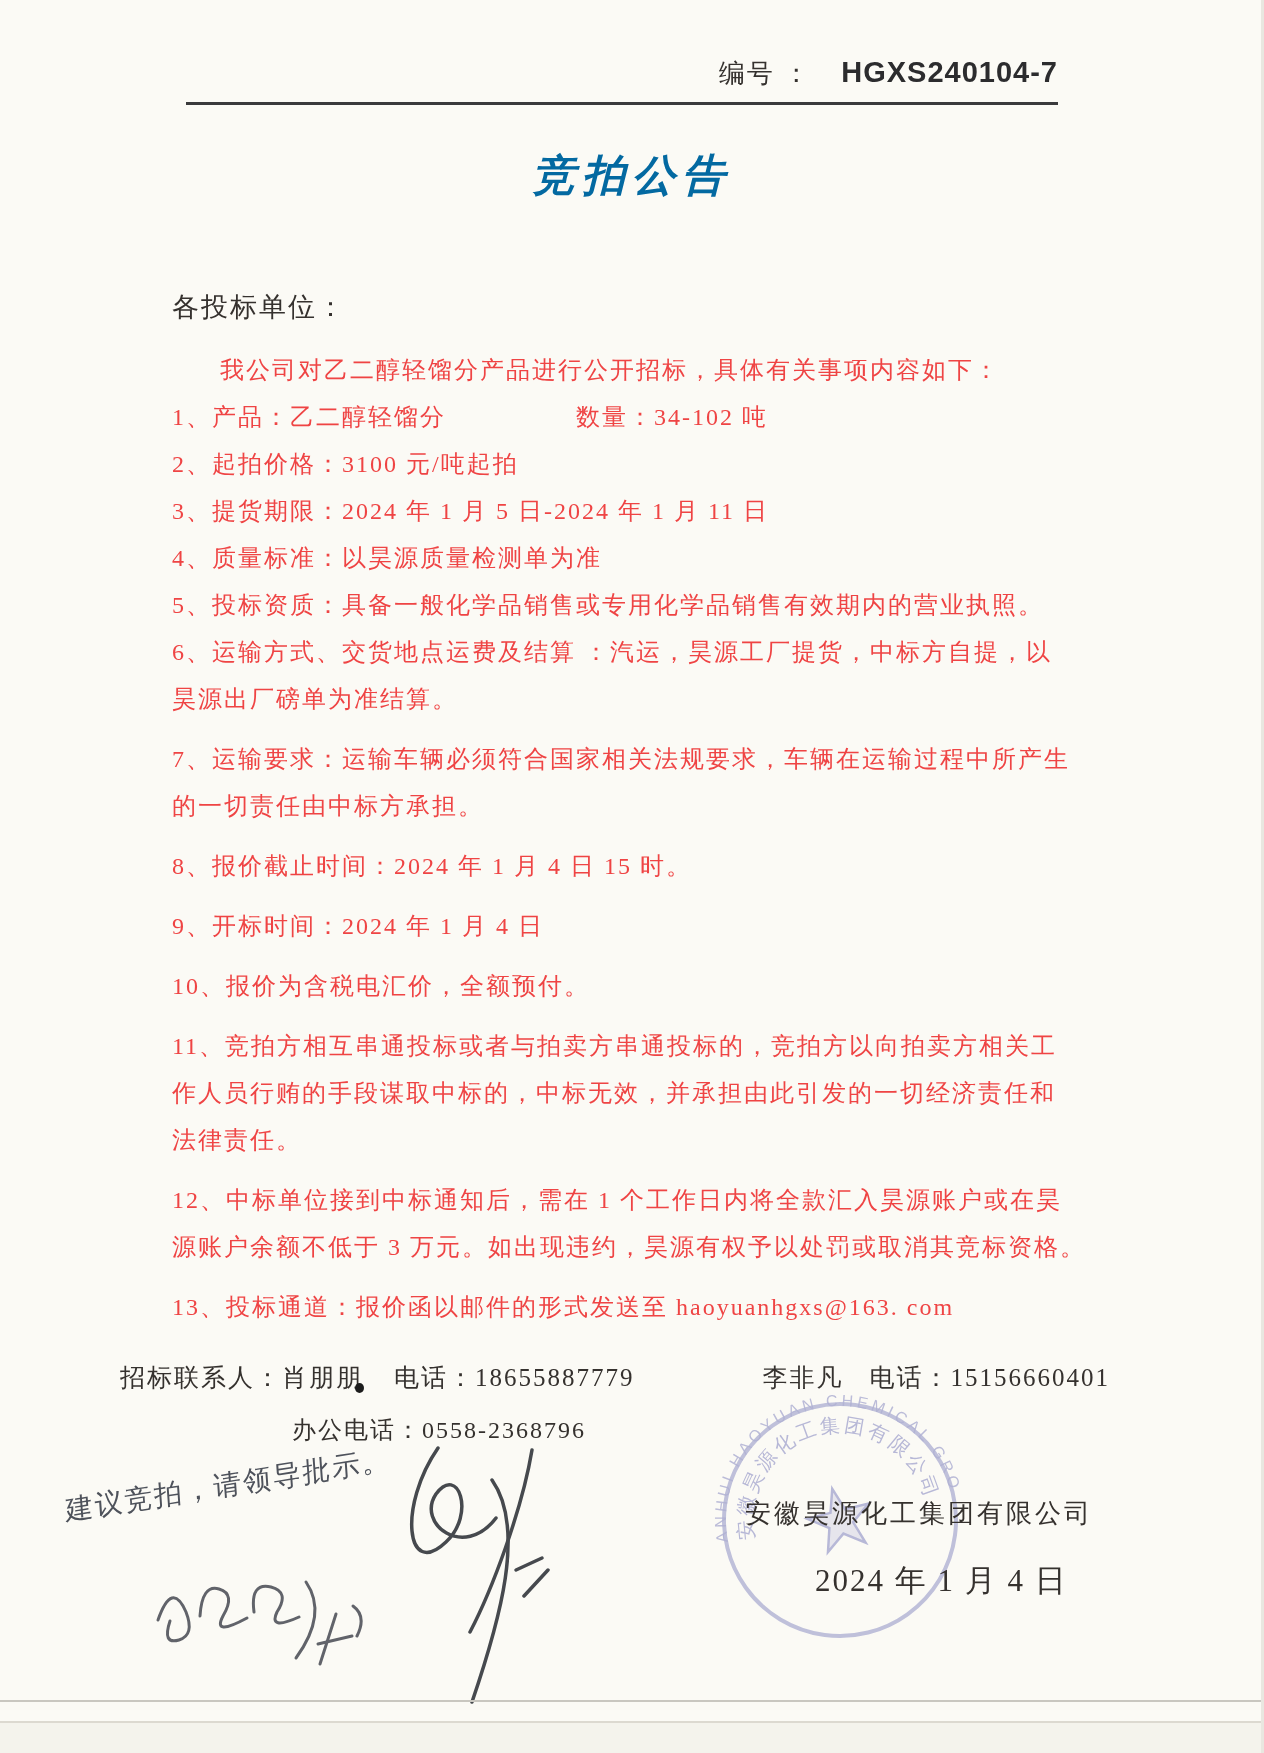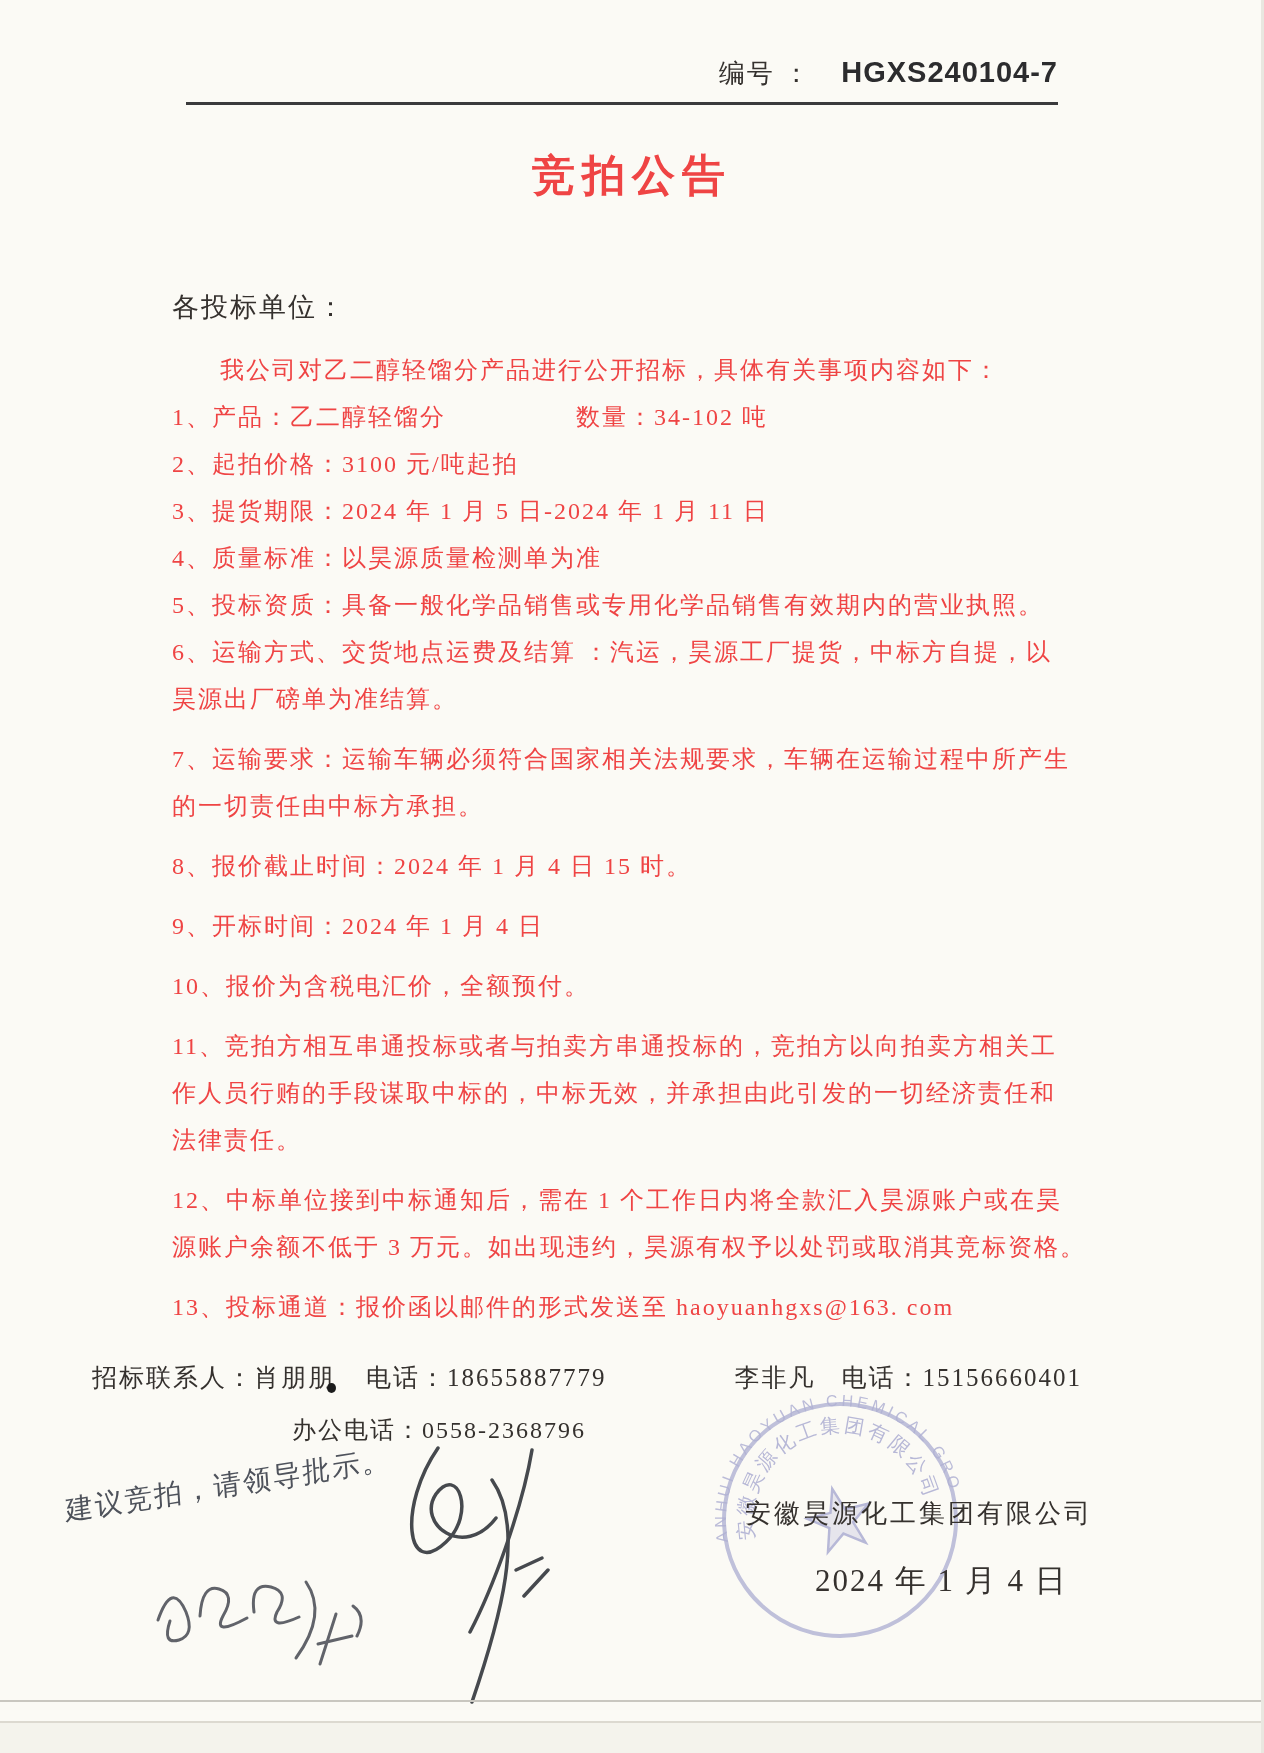--- a/index.html
+++ b/index.html
@@ -36,40 +36,41 @@
     width:872px;
     border-top:3px solid #3a3a3c;
     height:0;
   }
   .doc-title{
     margin:42px 0 0 0;
     text-align:center;
     font-size:43px;
     font-weight:700;
     letter-spacing:7px;
-    color:#ef4444;
+    color:#0369a1;
+    font-style:italic;
   }
   .salutation{
     margin:84px 0 12px 172px;
     font-size:27px;
     letter-spacing:2px;
   }
   .body-block{ margin:22px 0 0 172px; }
   .line{
     font-size:24px;
     letter-spacing:2px;
     line-height:47px;
     white-space:nowrap;
     color:#ef4444;
   }
   .line.g{ margin-top:13px; }
   .line.indent{ text-indent:48px; }
   
   .contacts-row{
-    margin:30px 0 0 92px;
+    margin:30px 0 0 120px;
     display:flex;
     align-items:baseline;
     font-size:25px;
     letter-spacing:2px;
     white-space:nowrap;
   }
   .contacts-row .phone1{ margin-left:22px; }
   .contacts-row .name2{ margin-left:128px;text-align:right; }
   .contacts-row .phone2{ margin-left:26px; }
   .ink-blot{

